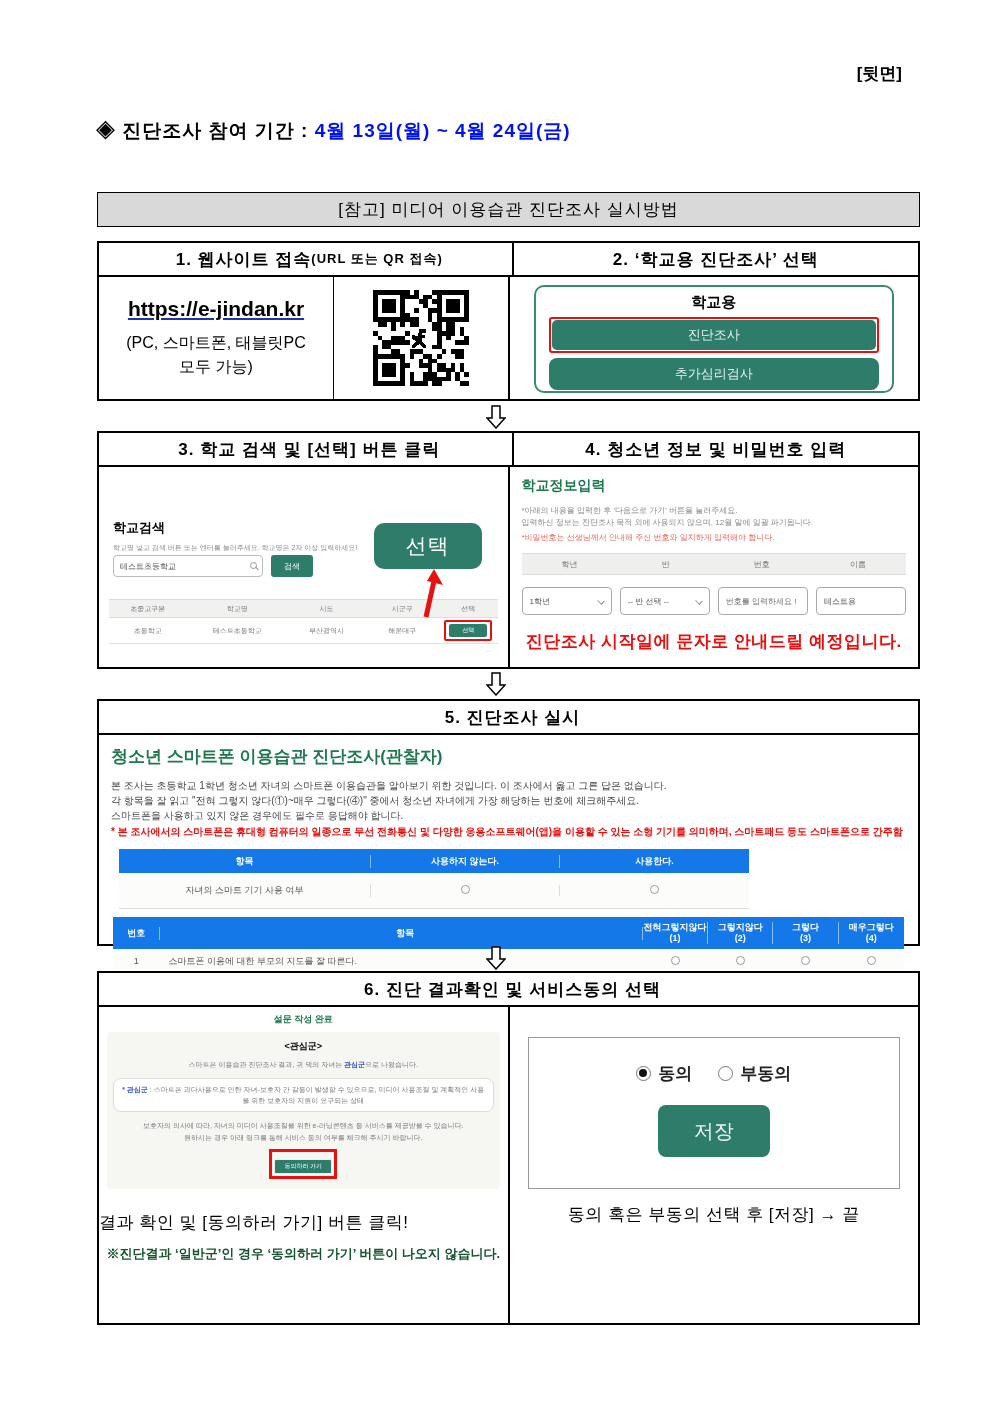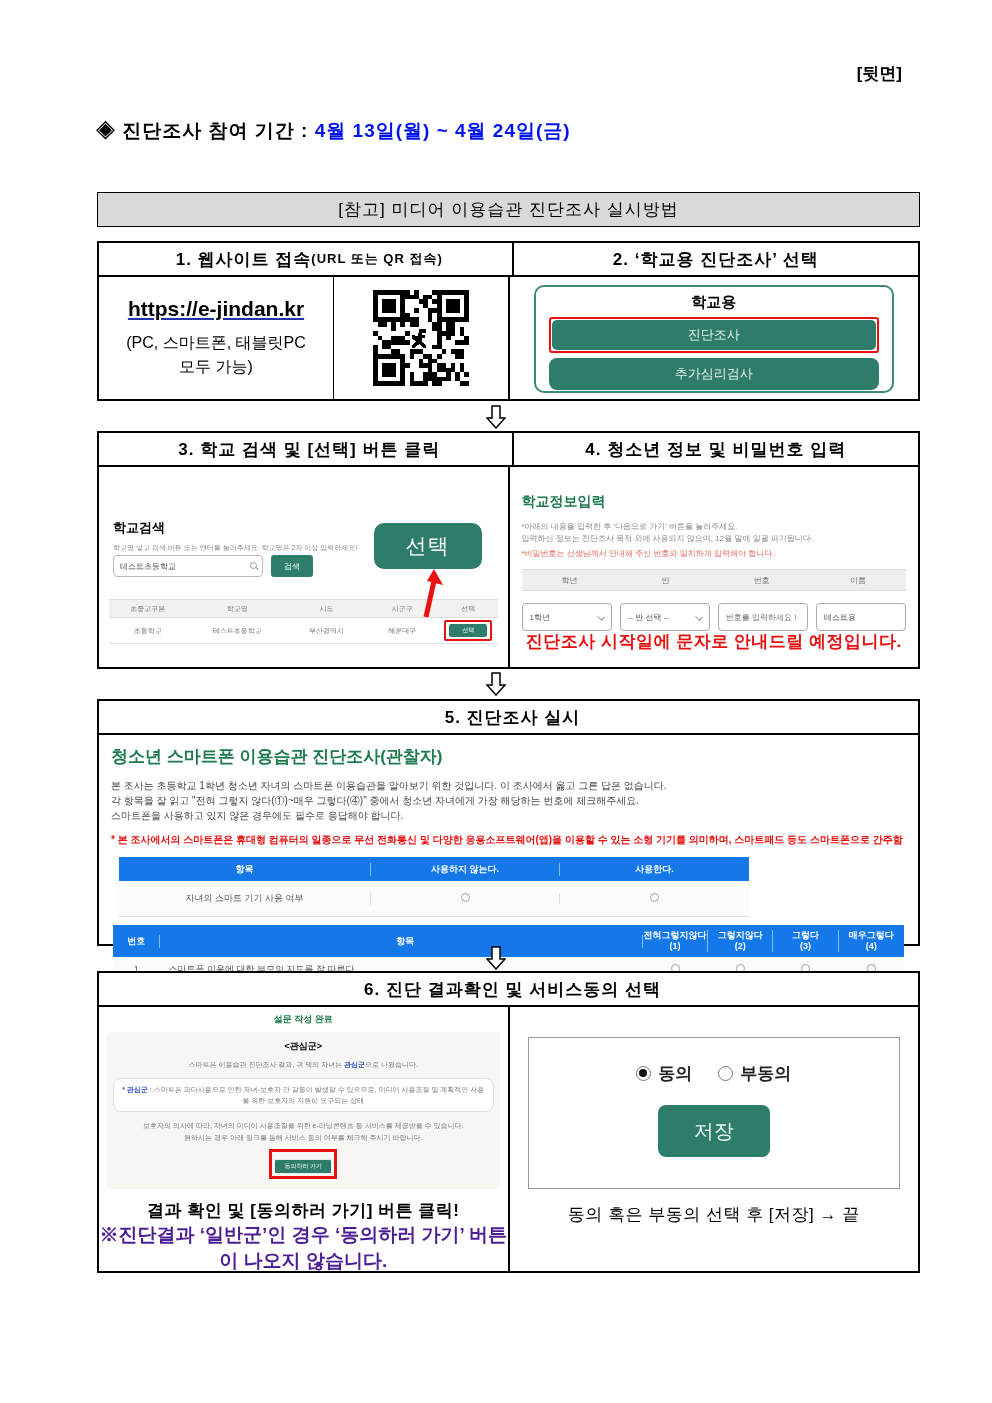--- a/index.html
+++ b/index.html
@@ -77,70 +77,70 @@
   .mini-table .hrow { display:flex; background:#f1f1ef; height:19px; align-items:center; border-top:1px solid #ddd; border-bottom:1px solid #ddd;}
   .mini-table .drow { display:flex; height:26px; align-items:center; border-bottom:1px solid #e3e3e3; }
   .mc { text-align:center; }
   .mc1{width:20%;} .mc2{width:26%;} .mc3{width:20%;} .mc4{width:19%;} .mc5{width:15%;}
   .row-select-wrap { display:flex; justify-content:center; }
   .row-redbox { border:2px solid #e81111; padding:2px 3px; border-radius:2px; }
   .row-select-btn { width:38px; height:13px; font-size:6px; border-radius:2px; display:block; }
   .red-arrow-svg { position:absolute; right:62px; top:102px; }
 
   
-  .s4-pad { padding:26px 12px; height:100%; }
+  .s4-pad { padding:10px 12px; height:100%; }
   .form-title { color:#1e7a4e; font-size:14px; font-weight:bold; margin-bottom:10px; }
   .form-hint { font-size:8px; color:#8a8a86; line-height:1.5; }
   .form-hint-red { font-size:8px; color:#e86a5e; margin-top:3px; }
   .form-head { display:flex; background:#efefed; height:22px; align-items:center; margin-top:10px; border-top:1px solid #ddd; border-bottom:1px solid #ddd; font-size:8px; color:#777; }
   .fh { width:25%; text-align:center; }
   .fields-row { display:flex; gap:8px; margin-top:12px; }
   .field {
     flex:1; height:28px; border:1px solid #aaa; border-radius:4px;
     display:flex; align-items:center; padding:0 7px; font-size:8px; color:#555; position:relative; background:#fff;
   }
   .field .chev { position:absolute; right:7px; top:10px; width:6px; height:6px; border-right:1px solid #888; border-bottom:1px solid #888; transform:rotate(45deg) scaleY(0.8); }
   .field input { border:none; outline:none; width:100%; font-size:8px; color:#555; font-family:"Liberation Sans", sans-serif; }
   .pw-notice { position:absolute; left:0; right:0; bottom:14px; text-align:center; color:#e80f0f; font-weight:bold; }
   .pw-notice .l1 { font-size:18px; letter-spacing:0.5px; }
   .pw-notice .l2 { font-size:17px; margin-top:6px; letter-spacing:0.5px; }
 
   
   .s5-body { height:209px; padding:10px 12px; position:relative; }
   .survey-title { color:#1e7a4e; font-size:17px; font-weight:bold; margin-bottom:10px; }
   .survey-p { font-size:10px; color:#444; line-height:1.5; }
-  .survey-p-red { font-size:10px; color:#e80f0f; font-weight:bold; line-height:1.5; margin-top:9px; }
+  .survey-p-red { font-size:10px; color:#e80f0f; font-weight:bold; line-height:1.5; margin-top:1px; }
   .blue-table1 { margin:10px 24px 0 8px; width:630px; font-size:9px; }
   .bt-head { display:flex; background:#1478e8; color:#fff; font-weight:bold; height:24px; align-items:center; }
   .bt-row { display:flex; height:36px; align-items:center; background:#fcfcfa; border-bottom:1px solid #ddd; color:#555; }
   .btc { text-align:center; border-right:1px solid rgba(255,255,255,0.5); }
   .bt-row .btc { border-right:1px solid #ddd; }
   .b1c1{width:40%;} .b1c2{width:30%;} .b1c3{width:30%; border-right:none !important;}
   .blue-table2 { margin:8px 2px 0 2px; font-size:9px; }
   .bt2-head { display:flex; background:#1478e8; color:#fff; font-weight:bold; height:32px; align-items:center; }
   .bt2-row { display:flex; height:25px; align-items:center; background:#fcfcfa; border-bottom:1px solid #ddd; color:#555; }
   .hdr2 { display:flex; flex-direction:column; justify-content:center; line-height:1.2; }
   .b2c1{width:6%;} .b2c2{width:61%; text-align:left; padding-left:8px;} .b2c3{width:8.25%;}
   .circ { display:inline-block; width:9px; height:9px; border:1px solid #9a9a9a; border-radius:50%; background:#fff; }
 
   
-  .s6-body { height:264px; }
+  .s6-body { height:316px; }
   .result-shot { margin:6px 8px 0 8px; }
   .done-label { text-align:center; color:#1e7a4e; font-size:9px; font-weight:bold; margin:6px 0; }
   .result-panel { background:#f6f6f3; border-radius:4px; padding:8px 6px 10px 6px; position:relative; }
   .group-title { text-align:center; font-size:9px; font-weight:bold; margin-bottom:7px; }
   .result-line { text-align:center; font-size:7px; color:#777; margin-bottom:8px; }
   .hl-blue { color:#3a55c8; font-weight:bold; }
   .result-box { background:#fff; border:1px solid #ddd; border-radius:8px; padding:5px 8px; font-size:7px; color:#777; line-height:1.6; text-align:center; }
   .result-info { text-align:center; font-size:7px; color:#777; margin-top:8px; line-height:1.7; }
   .go-wrap { display:flex; justify-content:center; margin-top:5px; }
   .go-redbox { border:3px solid #e81111; padding:2px; }
   .go-btn { width:58px; height:15px; font-size:6px; border:1px solid #e8f0ec; border-radius:2px;}
-  .caption-left { text-align:center; font-size:17px; margin-top:10px; letter-spacing:0.5px;font-weight:bold; }
-  .caption-left-red { text-align:center; font-size:19px; color:#4c1d95; font-weight:bold; margin-top:0; }
+  .caption-left { text-align:left; font-size:17px; margin-top:22px; letter-spacing:0.5px; }
+  .caption-left-red { text-align:center; font-size:13px; color:#14532d; font-weight:bold; margin-top:11px; }
   .consent-box {
     margin:30px auto 0 auto; width:372px; height:152px;
     border:1px solid #999; display:flex; flex-direction:column; align-items:center;
   }
   .radio-row { display:flex; align-items:center; gap:26px; margin-top:24px; }
   .radio-item { display:flex; align-items:center; gap:7px; font-size:17px; font-weight:bold; color:#222; }
   .radio { width:15px; height:15px; border:1.5px solid #777; border-radius:50%; position:relative; background:#fff; }
   .radio.sel::after { content:""; position:absolute; left:2px; top:2px; width:8px; height:8px; background:#111; border-radius:50%; }
   .save-btn { margin-top:20px; width:112px; height:52px; border-radius:8px; font-size:20px; color:#eef4f0; }
   .caption-right { text-align:center; font-size:17px; margin-top:14px; letter-spacing:0.5px; }

